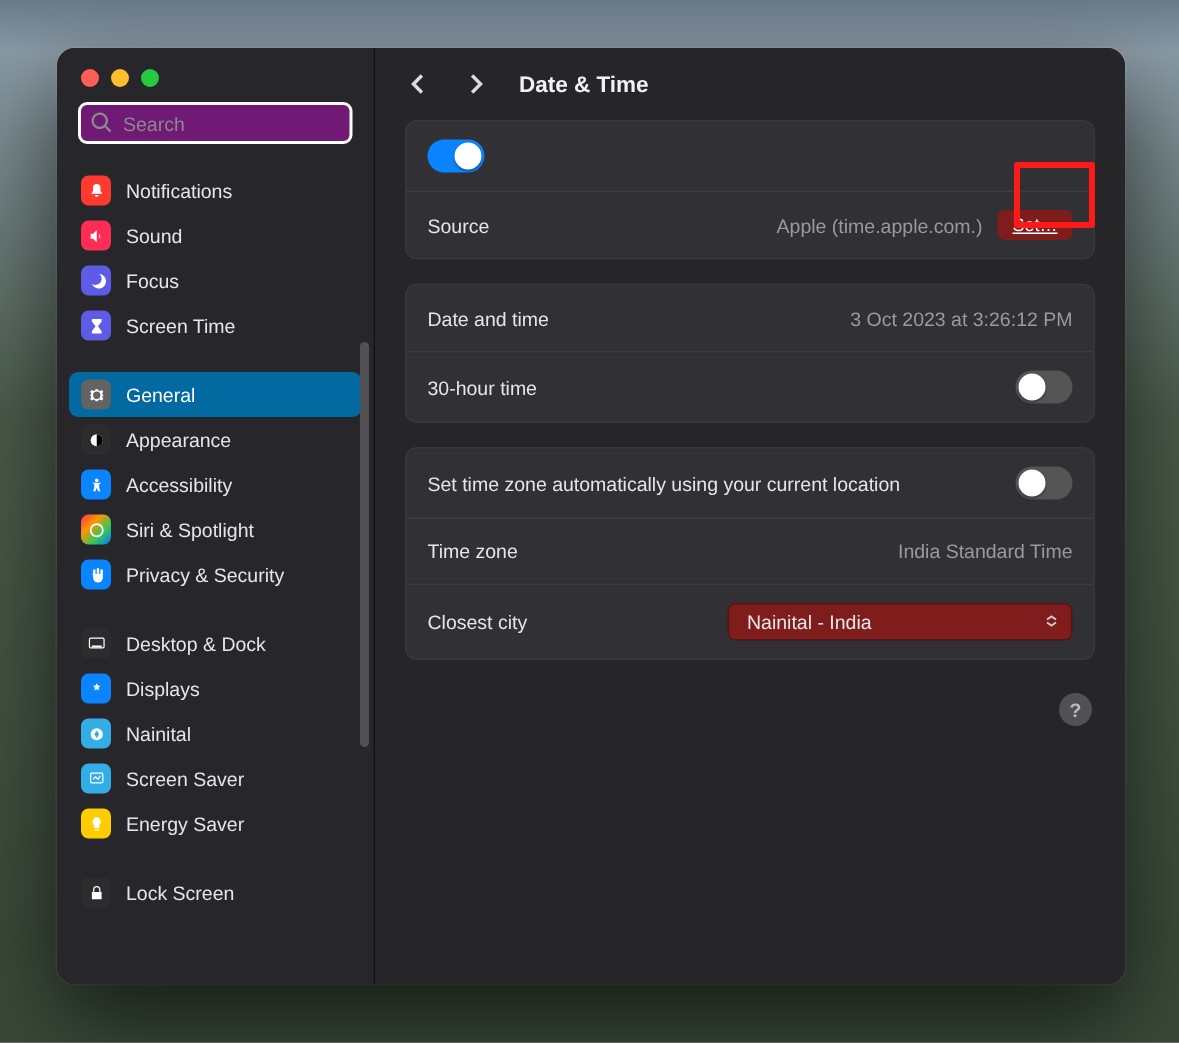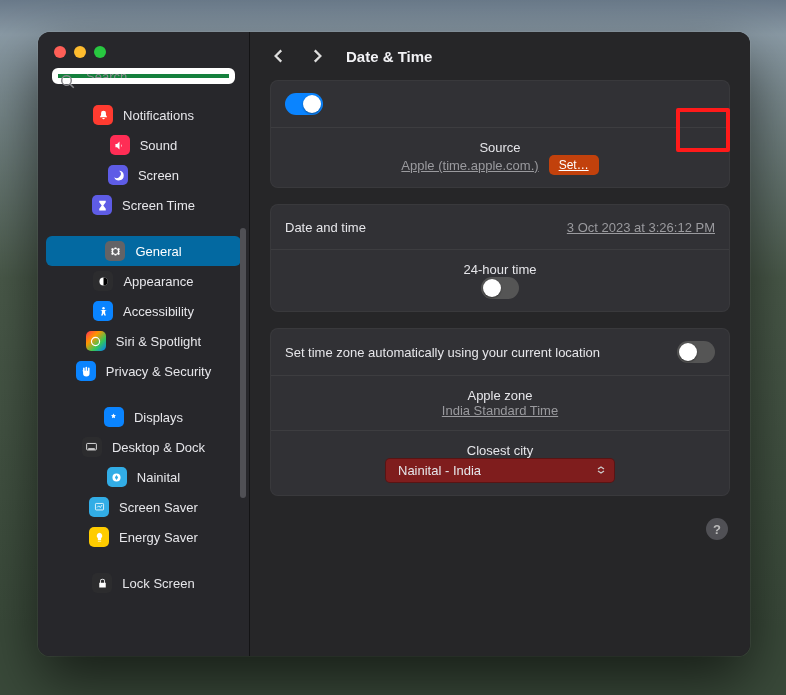--- a/index.html
+++ b/index.html
@@ -23,34 +23,34 @@
       width: 212px; flex-shrink: 0;
       background: rgba(40,40,44,0.9); border-right: 1px solid rgba(0,0,0,0.5);
       display: flex; flex-direction: column;
       position: relative;
     }
     .traffic { display:flex; gap:8px; padding: 14px 0 10px 16px; }
     .traffic .dot { width:12px; height:12px; border-radius:50%; }
     .traffic .red{background:#ff5f57;} .traffic .yellow{background:#febc2e;} .traffic .green{background:#28c840;}
     .search-wrap { padding: 0 14px 10px 14px; }
     .search {
-      width:100%; height:16px; background:#15803d; border:6px solid #ffffff;
+      width:100%; height:28px; background:#701a75; border:2px solid #ffffff;
       border-radius:6px; color:#eee; padding:0 8px 0 28px; font-size:13px;
       outline:none;
     }
     .search::placeholder{color:#8a8a8e;}
     .search-box{position:relative;}
     .search-icon{position:absolute; left:8px; top:6px; width:16px; height:16px; fill:#8a8a8e;}
     .nav { overflow-y:auto; padding: 6px 8px 16px 8px; flex:1; position:relative;}
     .nav::-webkit-scrollbar{width:0;}
     .group-gap{height:16px;}
     .item {
       display:flex; align-items:center; gap:10px; height:30px;
       padding:0 8px; border-radius:6px; cursor:default;
-      color:#e6e6ea; font-size:13px;justify-content:center;
+      color:#e6e6ea; font-size:13px;
     }
     .item.selected{ background:#0369a1; color:#fff;}
     .item .ico{
       width:20px; height:20px; border-radius:5px; flex-shrink:0;
       display:flex; align-items:center; justify-content:center;
       font-size:12px; color:#fff;
     }
     .ico svg{width:13px;height:13px;fill:#fff;}
     
     .bg-red{background:#ff3b30;} .bg-pink{background:#ff2d55;}
@@ -67,26 +67,26 @@
     .ptitle{font-size:15px; font-weight:700; color:#f2f2f5;}
     .panel-body{ padding: 0 20px 20px 20px; overflow:auto; }
     .card{
       background:#313135; border:1px solid rgba(255,255,255,0.04);
       border-radius:8px; margin-bottom:16px;
     }
     .row{
       display:flex; align-items:center; justify-content:space-between;
       padding:12px 14px; min-height:44px;
     }
-    .row + .row{border-top:1px solid rgba(255,255,255,0.06);flex-direction:column;}
+    .row + .row{border-top:1px solid rgba(255,255,255,0.06);}
     .label{color:#e6e6ea;}
-    .value{color:#9a9a9e; font-size:13px;text-decoration:underline;}
+    .value{color:#9a9a9e; font-size:13px;}
     .right{display:flex; align-items:center; gap:10px;}
     .setbtn{
-      background:#c2410c; border:none; color:#fff; font-size:12px;
+      background:#7f1d1d; border:none; color:#fff; font-size:12px;
       padding:3px 10px; border-radius:5px; cursor:pointer;text-decoration:underline;
     }
     .toggle{
       width:38px; height:22px; border-radius:11px; position:relative;
       background:#555; transition:.2s;
     }
     .toggle.on{background:#0a84ff;}
     .toggle .knob{
       position:absolute; top:2px; width:18px; height:18px; border-radius:50%;
       background:#fff; box-shadow:0 1px 2px rgba(0,0,0,.4);
@@ -146,21 +146,21 @@
             </svg>
           </span>
         <span>Sound</span>
       </div>
       <div class="item">
         <span class="ico bg-indigo">
             <svg viewBox="0 0 16 16">
               <path d="M10 2a6 6 0 11-6 8 5 5 0 006-8z"></path>
             </svg>
           </span>
-        <span>Screen</span>
+        <span>Focus</span>
       </div>
       <div class="item">
         <span class="ico bg-indigo">
             <svg viewBox="0 0 16 16">
               <path d="M4 2h8v2l-3 4 3 4v2H4v-2l3-4-3-4V2z"></path>
             </svg>
           </span>
         <span>Screen Time</span>
       </div>
 
@@ -205,35 +205,35 @@
             <svg viewBox="0 0 16 16">
               <path d="M5 7V4a1 1 0 012 0v3h1V3a1 1 0 012 0v4h1V4a1 1 0 012 0v6a4 4 0 01-8 0V8l-1-1a1 1 0 011 0z"></path>
             </svg>
           </span>
         <span>Privacy &amp; Security</span>
       </div>
 
       <div class="group-gap"></div>
 
       <div class="item">
-        <span class="ico bg-blue">
-            <svg viewBox="0 0 16 16">
-              <path d="M8 3l1 2 2 .3-1.5 1.5.4 2L8 8l-1.9.8.4-2L5 5.3 7 5l1-2z"></path>
-            </svg>
-          </span>
-        <span>Displays</span>
-      </div>
-      <div class="item">
         <span class="ico bg-dark">
             <svg viewBox="0 0 16 16">
               <rect x="2" y="3" width="12" height="8" rx="1" fill="none" stroke="#fff"></rect>
               <rect x="4" y="9" width="8" height="1.5"></rect>
             </svg>
           </span>
         <span>Desktop &amp; Dock</span>
+      </div>
+      <div class="item">
+        <span class="ico bg-blue">
+            <svg viewBox="0 0 16 16">
+              <path d="M8 3l1 2 2 .3-1.5 1.5.4 2L8 8l-1.9.8.4-2L5 5.3 7 5l1-2z"></path>
+            </svg>
+          </span>
+        <span>Displays</span>
       </div>
       <div class="item">
         <span class="ico bg-cyan">
             <svg viewBox="0 0 16 16">
               <path d="M8 3a5 5 0 100 10A5 5 0 008 3zm0 2l2 3-2 3-2-3 2-3z"></path>
             </svg>
           </span>
         <span>Nainital</span>
       </div>
       <div class="item">
@@ -295,36 +295,36 @@
           </div>
         </div>
       </div>
 
       <div class="card">
         <div class="row">
           <span class="label">Date and time</span>
           <span class="value">3 Oct 2023 at 3:26:12 PM</span>
         </div>
         <div class="row">
-          <span class="label">24-hour time</span>
+          <span class="label">30-hour time</span>
           <div class="toggle">
               <div class="knob"></div>
             </div>
         </div>
       </div>
 
       <div class="card">
         <div class="row">
           <span class="label">Set time zone automatically using your current location</span>
           <div class="toggle">
               <div class="knob"></div>
             </div>
         </div>
         <div class="row">
-          <span class="label">Apple zone</span>
+          <span class="label">Time zone</span>
           <span class="value">India Standard Time</span>
         </div>
         <div class="row">
           <span class="label">Closest city</span>
           <div class="select">
             <span>Nainital - India</span>
             <svg class="caret" viewBox="0 0 10 10">
                 <path d="M2 4l3-2 3 2M2 6l3 2 3-2" fill="none" stroke="#ccc" stroke-width="1.3"></path>
               </svg>
           </div>

